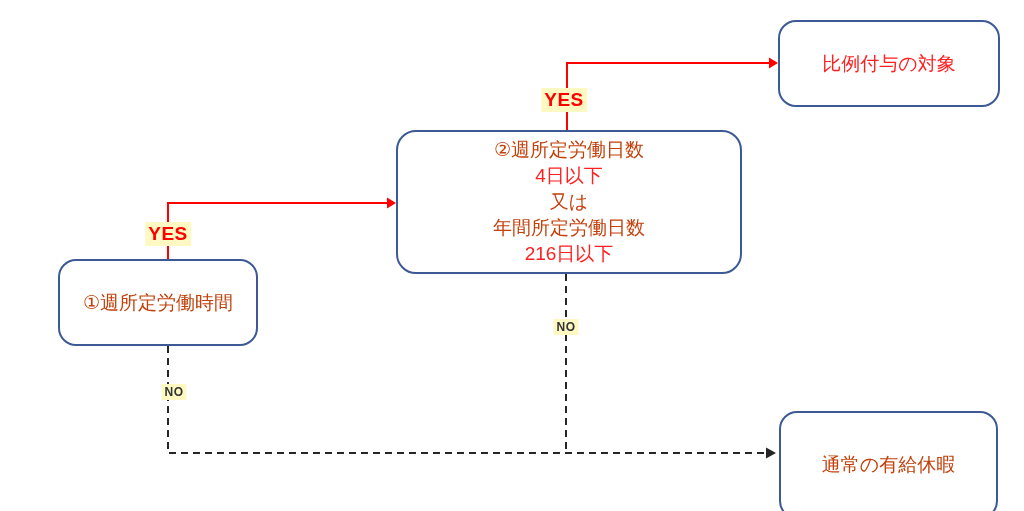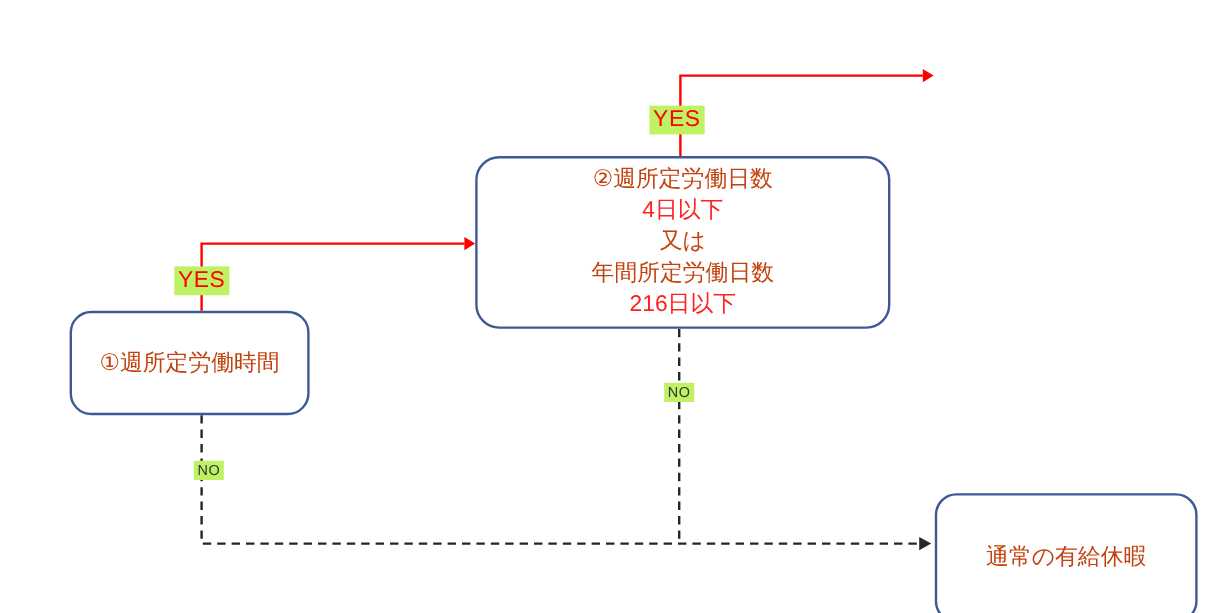--- a/index.html
+++ b/index.html
@@ -55,24 +55,25 @@
   .node .t-red  { color: #ff2020; }
 
   .node-weekly-hours   { left: 58px;  top: 259px; width: 200px; height: 87px; line-height: 27px; }
   .node-weekly-days    { left: 396px; top: 130px; width: 346px; height: 144px; border-radius: 20px; }
   .node-proportional   { left: 778px; top: 20px;  width: 222px; height: 87px; }
   .node-normal-leave   { left: 779px; top: 411px; width: 219px; height: 108px; }
 
   .lbl {
     position: absolute;
     transform: translate(-50%, -50%);
-    background: #bef264;
+    background: #fef9c3;
     padding: 1px 3px;
     font-size: 19px;
     letter-spacing: 0.5px;
+    font-weight: bold;
   }
   .lbl-yes { color: #ff0000; }
   .lbl-no  { color: #333333; font-size: 12px; }
 
   .yes-left   { left: 168px; top: 234px; }
   .yes-center { left: 564px; top: 100px; }
   .no-left    { left: 174px; top: 392px; }
   .no-center  { left: 566px; top: 327px; }
 </style>
 </head>
@@ -99,20 +100,23 @@
   </div>
 
   <div class="node node-weekly-days">
     <div class="t-dark">②週所定労働日数</div>
     <div class="t-red">4日以下</div>
     <div class="t-dark">又は</div>
     <div class="t-dark">年間所定労働日数</div>
     <div class="t-red">216日以下</div>
   </div>
 
+  <div class="node node-proportional">
+    <div class="t-red">比例付与の対象</div>
+  </div>
 
   <div class="node node-normal-leave">
     <div class="t-dark">通常の有給休暇</div>
   </div>
 
   <span class="lbl lbl-yes yes-left">YES</span>
   <span class="lbl lbl-yes yes-center">YES</span>
   <span class="lbl lbl-no no-left">NO</span>
   <span class="lbl lbl-no no-center">NO</span>
 

